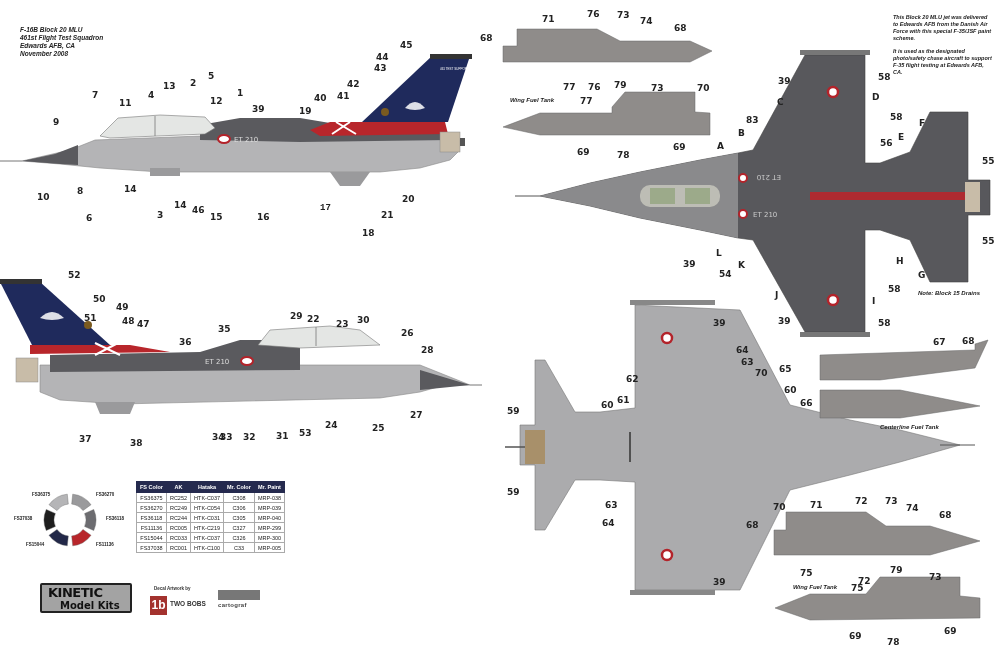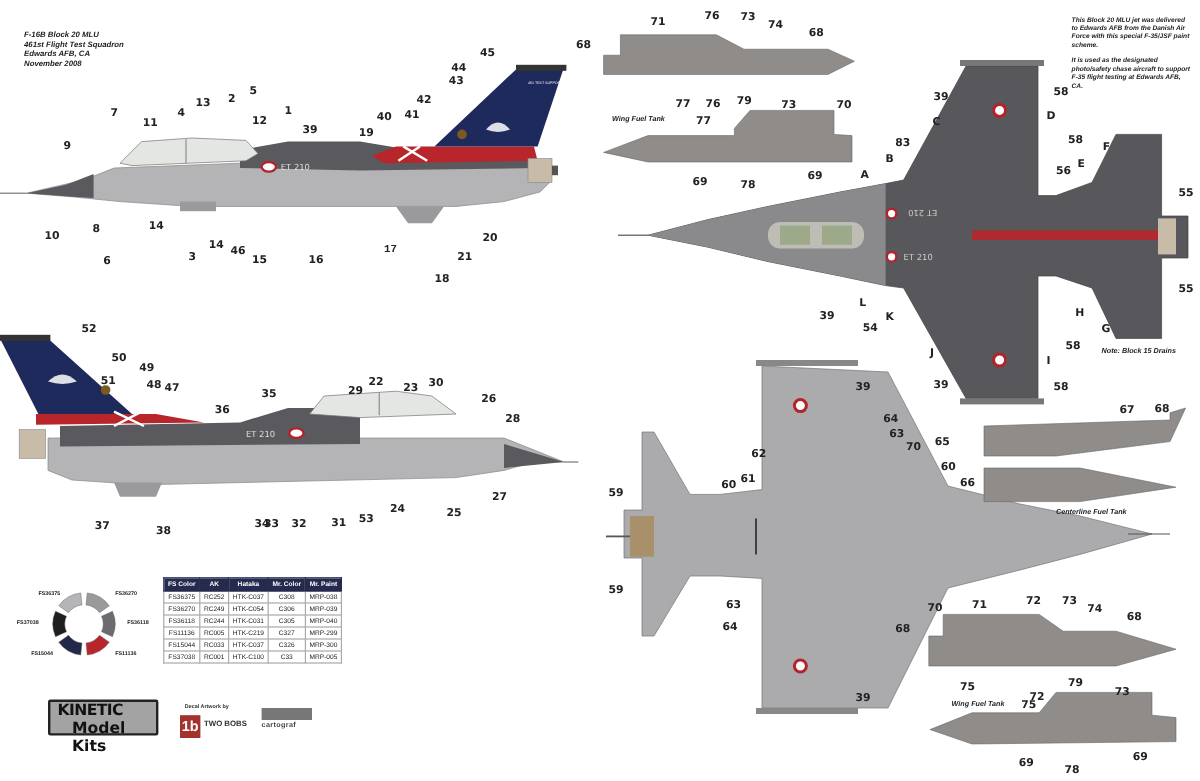--- a/index.html
+++ b/index.html
@@ -11,21 +11,21 @@
   .intro div{white-space:nowrap;}
   .note{position:absolute;left:893px;top:14px;width:100px;font-style:italic;font-weight:bold;font-size:5.5px;line-height:7px;color:#222;}
   .note p{margin:0 0 6px 0;}
   svg{position:absolute;overflow:visible;}
   table.paint{position:absolute;left:136px;top:481px;border-collapse:collapse;font-size:5.5px;font-family:"Liberation Sans",sans-serif;}
   table.paint th{background:#252a4e;color:#fff;font-weight:bold;padding:1px 3px;border:1px solid #252a4e;height:8px;}
   table.paint td{border:1px solid #aaa;padding:1px 3px;text-align:center;height:7px;color:#222;background:#fff;}
   .swatch-label{position:absolute;font-size:4.5px;font-weight:bold;color:#222;white-space:nowrap;}
   .kinetic{position:absolute;left:40px;top:583px;width:88px;height:26px;border:2px solid #222;border-radius:2px;background:#a3a3a3;}
   .kinetic .k1{position:absolute;left:6px;top:0px;font-size:13px;font-weight:bold;font-family:"DejaVu Sans",sans-serif;letter-spacing:-0.5px;color:#111;}
-  .kinetic .k2{position:absolute;left:18px;top:15px;font-size:13px;font-weight:bold;font-family:"DejaVu Sans",sans-serif;color:#111;}
+  .kinetic .k2{position:absolute;left:18px;top:15px;font-size:10px;font-weight:bold;font-family:"DejaVu Sans",sans-serif;color:#111;}
   .tb{position:absolute;left:150px;top:586px;}
   .tb .box{position:absolute;left:0;top:10px;width:17px;height:19px;background:#a3322e;color:#fff;font-weight:bold;font-size:12px;text-align:center;line-height:19px;}
   .tb .txt{position:absolute;left:20px;top:14px;font-size:6.5px;font-weight:bold;color:#333;white-space:nowrap;}
   .tb .top{position:absolute;left:4px;top:0px;font-size:4.5px;font-weight:bold;color:#333;white-space:nowrap;}
   .cart{position:absolute;left:218px;top:588px;}
   .cart .bar{position:absolute;left:0;top:2px;width:42px;height:10px;background:#777;}
   .cart .txt{position:absolute;left:0;top:14px;font-size:6px;font-weight:bold;color:#444;letter-spacing:0.3px;}
 </style>
 </head>
 <body>
@@ -190,21 +190,21 @@
     <span class="callout" style="left: 79px; top: 434px;">37</span>
     <span class="callout" style="left: 130px; top: 438px;">38</span>
     <span class="callout" style="left: 188px; top: 432px; margin-left: 32px;">33</span>
     <span class="callout" style="left: 212px; top: 432px;">34</span>
     <span class="callout" style="left: 243px; top: 432px;">32</span>
     <span class="callout" style="left: 276px; top: 431px;">31</span>
     <span class="callout" style="left: 299px; top: 428px;">53</span>
     <span class="callout" style="left: 325px; top: 420px;">24</span>
     <span class="callout" style="left: 372px; top: 423px;">25</span>
     <span class="callout" style="left: 410px; top: 410px;">27</span>
-    <span class="callout" style="left: 290px; top: 321px;">29</span>
+    <span class="callout" style="left: 290px; top: 311px;">29</span>
     <span class="callout" style="left: 307px; top: 314px;">22</span>
     <span class="callout" style="left: 336px; top: 319px;">23</span>
     <span class="callout" style="left: 357px; top: 315px;">30</span>
     <span class="callout" style="left: 401px; top: 328px;">26</span>
     <span class="callout" style="left: 421px; top: 345px;">28</span>
   </div>
 <div id="callouts-top-view">
     <span class="callout" style="left: 717px; top: 141px;">A</span>
     <span class="callout" style="left: 738px; top: 128px;">B</span>
     <span class="callout" style="left: 777px; top: 97px;">C</span>

